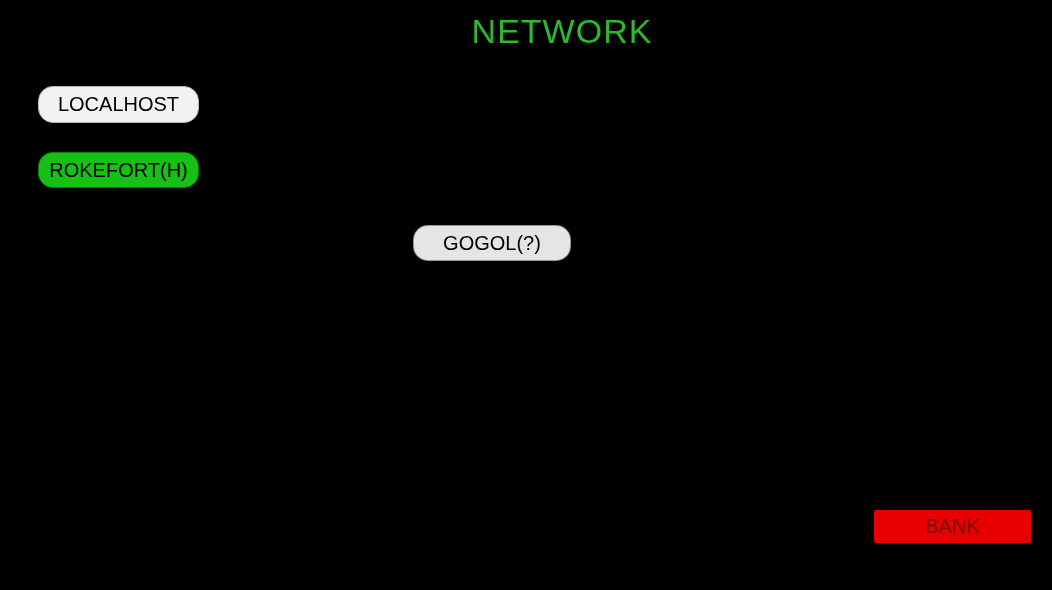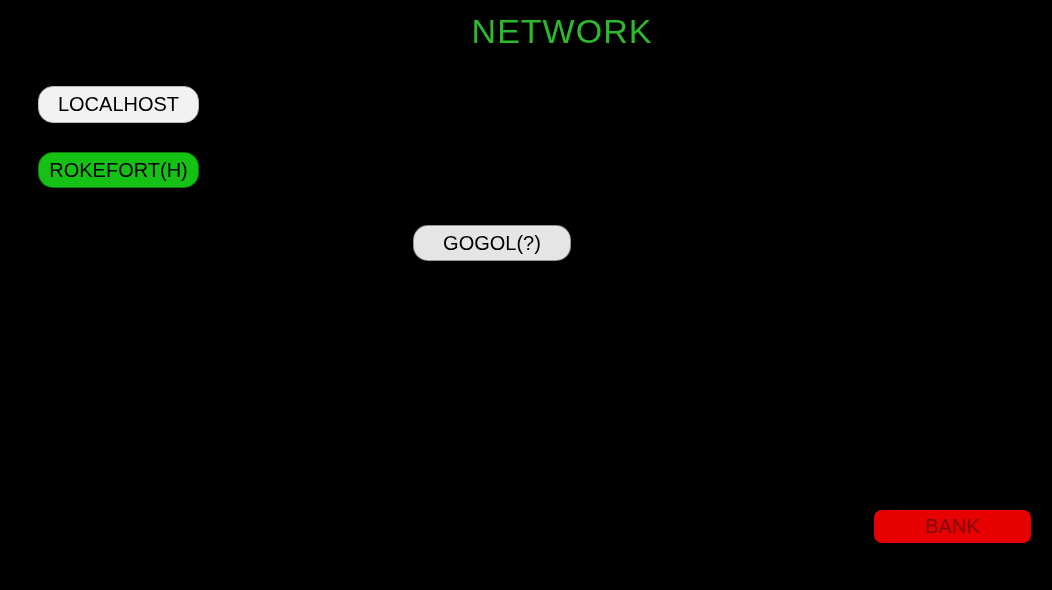--- a/index.html
+++ b/index.html
@@ -50,21 +50,21 @@
   .node-test      { left: 223px; top: 225px; width: 158px; height: 36px; }
   .node-gogol     { left: 413px; top: 225px; width: 158px; height: 36px; }
   .bank-btn {
     position: absolute;
     left: 874px; top: 510px; width: 157px; height: 33px;
     display: flex;
     align-items: center;
     justify-content: center;
     font-size: 20px;
     border: none;
-    border-radius: 8px;
+    border-radius: 2px;
     cursor: pointer;
     white-space: nowrap;
   }
 </style>
 </head>
 <body>
 
 <div class="screen" style="background-color: rgb(0, 0, 0);">
 
   <div class="page-title" style="color: rgb(45, 185, 45);">NETWORK</div>

